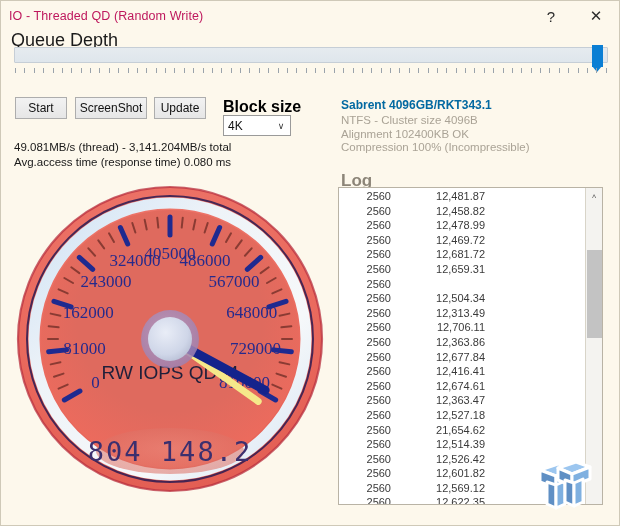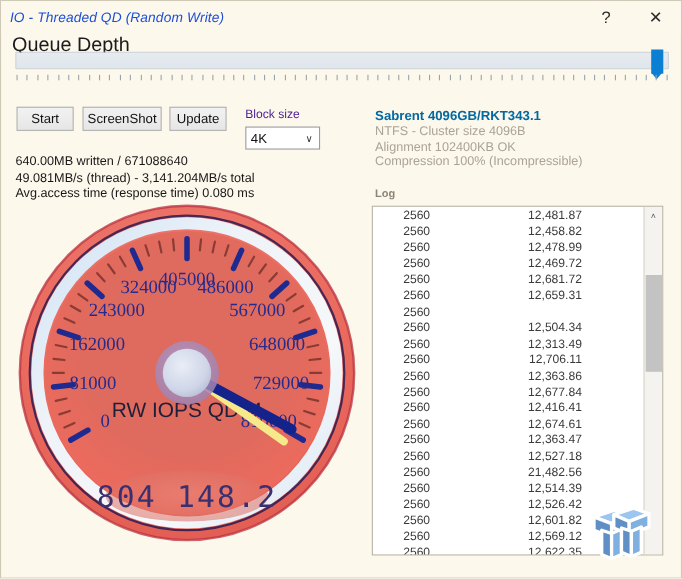--- a/index.html
+++ b/index.html
@@ -22,24 +22,23 @@
 
   
   .titlebar {
     position: absolute; left: 0; top: 0; width: 618px; height: 30px;
     background: #fdf8ec;
     display: flex; align-items: center;
   }
   .title-text {
     margin-left: 8px;
     font-size: 12.5px;
-    color: #1d4ed8;
+    color: #be185d;
     letter-spacing: .1px;
     white-space: nowrap;
-    font-style: italic;
   }
   .tb-spacer { flex: 1; }
   .tb-btn {
     width: 44px; height: 29px;
     display: flex; align-items: center; justify-content: center;
     color: #2c2c2c; font-size: 14px;
     cursor: default;
   }
   .tb-btn.help { font-size: 15px; }
   .tb-btn.close { font-size: 15px; width: 46px; }
@@ -87,21 +86,21 @@
     font-size: 12px; color: #111;
     display: flex; align-items: center; justify-content: center;
     cursor: default;
   }
   #btn-start { left: 14px; width: 52px; }
   #btn-screenshot { left: 74px; width: 72px; }
   #btn-update { left: 153px; width: 52px; }
 
   .blocksize-label {
     position: absolute; left: 222px; top: 97px;
-    font-size: 11px; color: #4c1d95;
+    font-size: 16px; color: #000000; font-weight: bold;
   }
   .combo {
     position: absolute; left: 222px; top: 114px; width: 68px; height: 21px;
     background: #ffffff; border: 1px solid #9a9a9a;
     box-sizing: border-box;
     display: flex; align-items: center;
     font-size: 12px; color: #111;
     cursor: default;
   }
   .combo .val { padding-left: 4px; flex: 1; }
@@ -123,41 +122,40 @@
     font-size: 12px; font-weight: bold; color: #0369a1;
     white-space: nowrap;
   }
   .drive-info {
     position: absolute; left: 340px; top: 113px;
     font-size: 11.5px; color: #aaa396; line-height: 13.5px;
     white-space: nowrap;
   }
   .log-label {
     position: absolute; left: 340px; top: 170px;
-    font-size: 10px; font-weight: bold; color: #8c8578;
+    font-size: 17px; font-weight: bold; color: #8c8578;
   }
 
   
   .loglist {
     position: absolute; left: 337px; top: 186px;
     width: 265px; height: 318px;
     background: #ffffff;
     border: 1px solid #b9b3a5;
     box-sizing: border-box;
     overflow: hidden;
   }
   .log-rows {
     position: absolute; left: 0; top: 1px; right: 18px; bottom: 0;
     overflow: hidden;
   }
   .log-row {
     display: flex; font-size: 11px; color: #3a3a3a;
     line-height: 14.6px; height: 14.6px;
     white-space: nowrap;
-    gap: 44px;
   }
   .log-row .c1 { width: 52px; text-align: right; }
   .log-row .c2 { width: 80px; text-align: right; padding-left: 14px; }
   .log-scroll {
     position: absolute; right: 0; top: 0; width: 17px; height: 100%;
     background: #f4f3f0; border-left: 1px solid #d8d4c8;
     box-sizing: border-box;
   }
   .log-scroll .arrow {
     height: 17px; display: flex; align-items: center; justify-content: center;
@@ -268,21 +266,20 @@
   <div class="btn" id="btn-screenshot">ScreenShot</div>
   <div class="btn" id="btn-update">Update</div>
 
   <div class="blocksize-label">Block size</div>
   <div class="combo">
     <span class="val">4K</span>
     <span class="chev">∨</span>
   </div>
 
   <div class="stats">
-    <div>640.00MB written / 671088640</div>
     <div>49.081MB/s (thread) - 3,141.204MB/s total</div>
     <div>Avg.access time (response time) 0.080 ms</div>
   </div>
 
   <div class="drive-name">Sabrent 4096GB/RKT343.1</div>
   <div class="drive-info">
     <div>NTFS - Cluster size 4096B</div>
     <div>Alignment 102400KB OK</div>
     <div>Compression 100% (Incompressible)</div>
   </div>
@@ -348,21 +345,21 @@
         <div class="log-row">
           <span class="c1">2560</span>
           <span class="c2">12,363.47</span>
         </div>
         <div class="log-row">
           <span class="c1">2560</span>
           <span class="c2">12,527.18</span>
         </div>
         <div class="log-row">
           <span class="c1">2560</span>
-          <span class="c2">21,482.56</span>
+          <span class="c2">21,654.62</span>
         </div>
         <div class="log-row">
           <span class="c1">2560</span>
           <span class="c2">12,514.39</span>
         </div>
         <div class="log-row">
           <span class="c1">2560</span>
           <span class="c2">12,526.42</span>
         </div>
         <div class="log-row">

